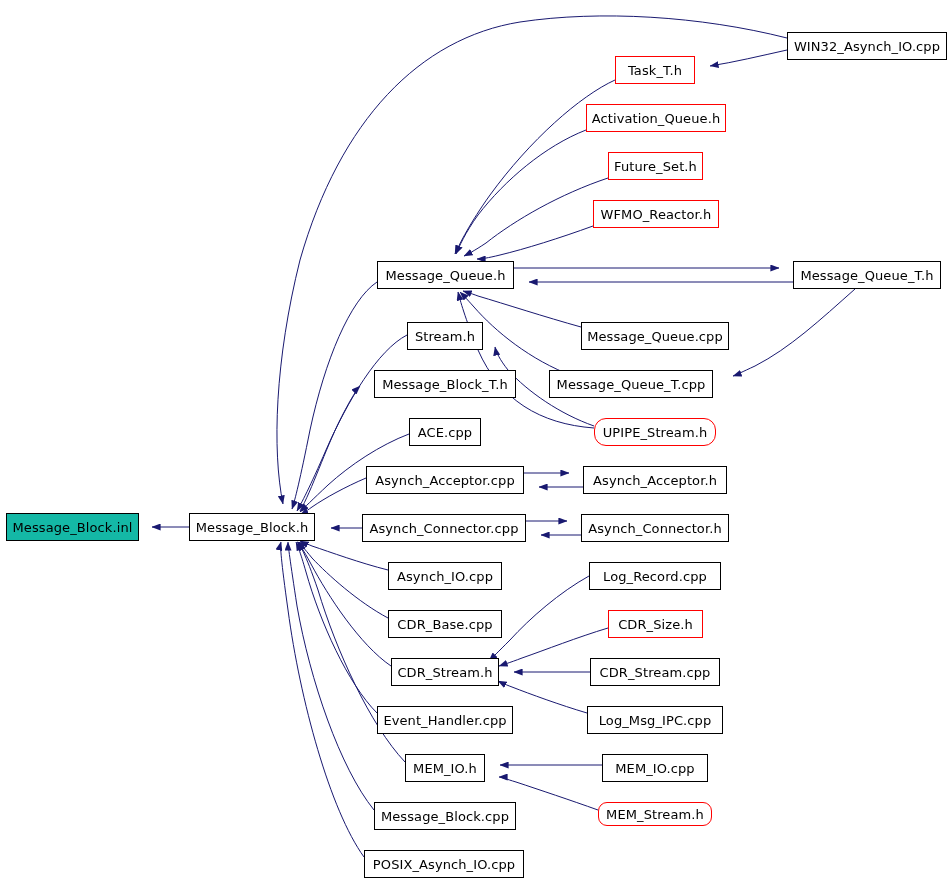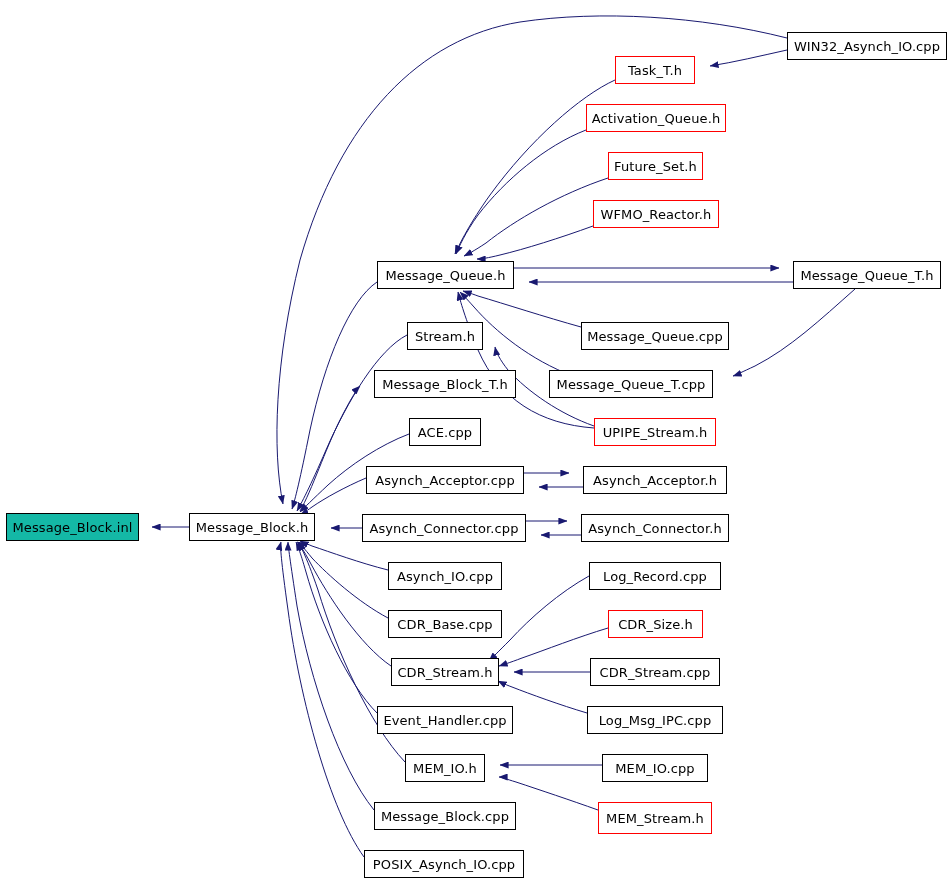--- a/index.html
+++ b/index.html
@@ -118,21 +118,21 @@
       </div>
       <div class="node" style="left: 374px; top: 370px; width: 142px; height: 28px;">
         <span class="node-label">Message_Block_T.h</span>
       </div>
       <div class="node" style="left: 549px; top: 370px; width: 164px; height: 28px;">
         <span class="node-label">Message_Queue_T.cpp</span>
       </div>
       <div class="node" style="left: 409px; top: 418px; width: 72px; height: 28px;">
         <span class="node-label">ACE.cpp</span>
       </div>
-      <div class="node red" style="left: 594px; top: 418px; width: 122px; height: 28px; border-color: rgb(255, 0, 0);">
+      <div class="node red" style="left: 594px; top: 418px; width: 122px; height: 28px; border-color: rgb(255, 0, 0); border-radius: 12px;">
         <span class="node-label">UPIPE_Stream.h</span>
       </div>
       <div class="node" style="left: 366px; top: 466px; width: 158px; height: 28px;">
         <span class="node-label">Asynch_Acceptor.cpp</span>
       </div>
       <div class="node" style="left: 583px; top: 466px; width: 144px; height: 28px;">
         <span class="node-label">Asynch_Acceptor.h</span>
       </div>
       <div class="node" style="left: 362px; top: 514px; width: 164px; height: 28px;">
         <span class="node-label">Asynch_Connector.cpp</span>
@@ -166,21 +166,21 @@
       </div>
       <div class="node" style="left: 405px; top: 754px; width: 80px; height: 28px;">
         <span class="node-label">MEM_IO.h</span>
       </div>
       <div class="node" style="left: 602px; top: 754px; width: 106px; height: 28px;">
         <span class="node-label">MEM_IO.cpp</span>
       </div>
       <div class="node" style="left: 374px; top: 802px; width: 142px; height: 28px; text-align: right;">
         <span class="node-label">Message_Block.cpp</span>
       </div>
-      <div class="node red" style="left: 598px; top: 802px; width: 114px; height: 32px; border-color: rgb(255, 0, 0);">
+      <div class="node red" style="left: 598px; top: 802px; width: 114px; height: 24px; border-color: rgb(255, 0, 0); border-radius: 9px;">
         <span class="node-label">MEM_Stream.h</span>
       </div>
       <div class="node" style="left: 364px; top: 850px; width: 160px; height: 28px;">
         <span class="node-label">POSIX_Asynch_IO.cpp</span>
       </div>
     </div>
 
 </div>
 
 </body></html>

